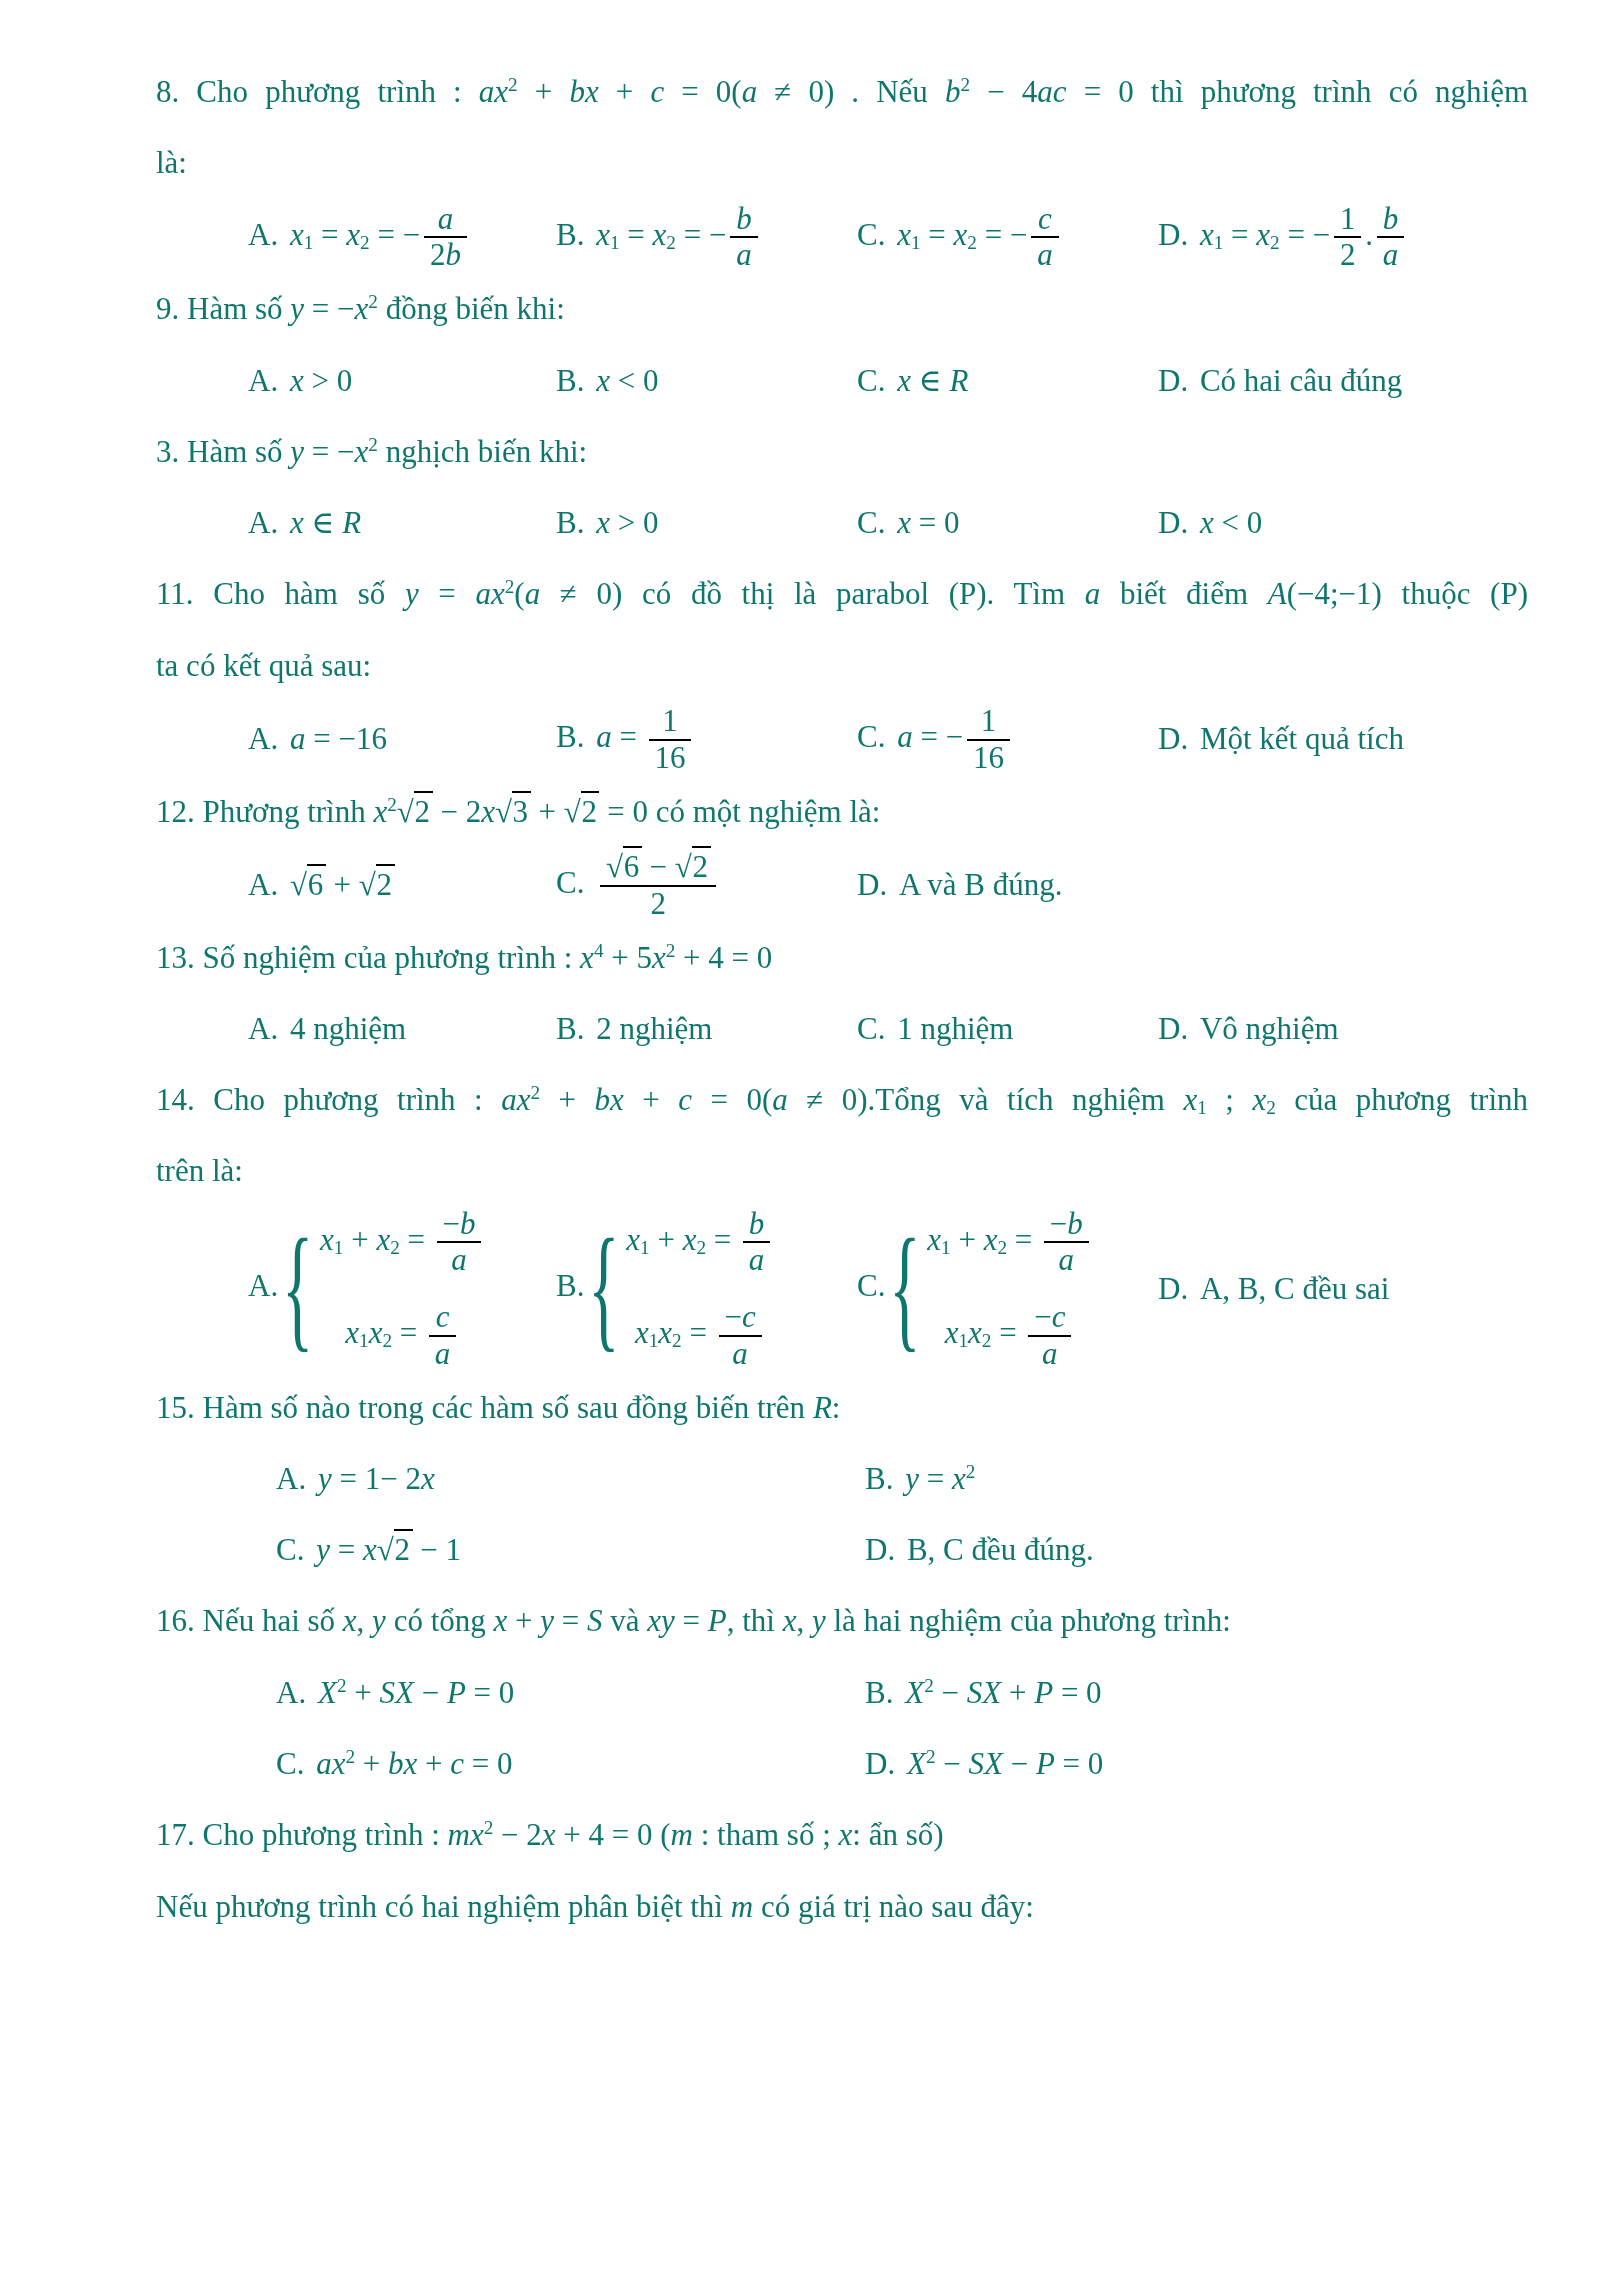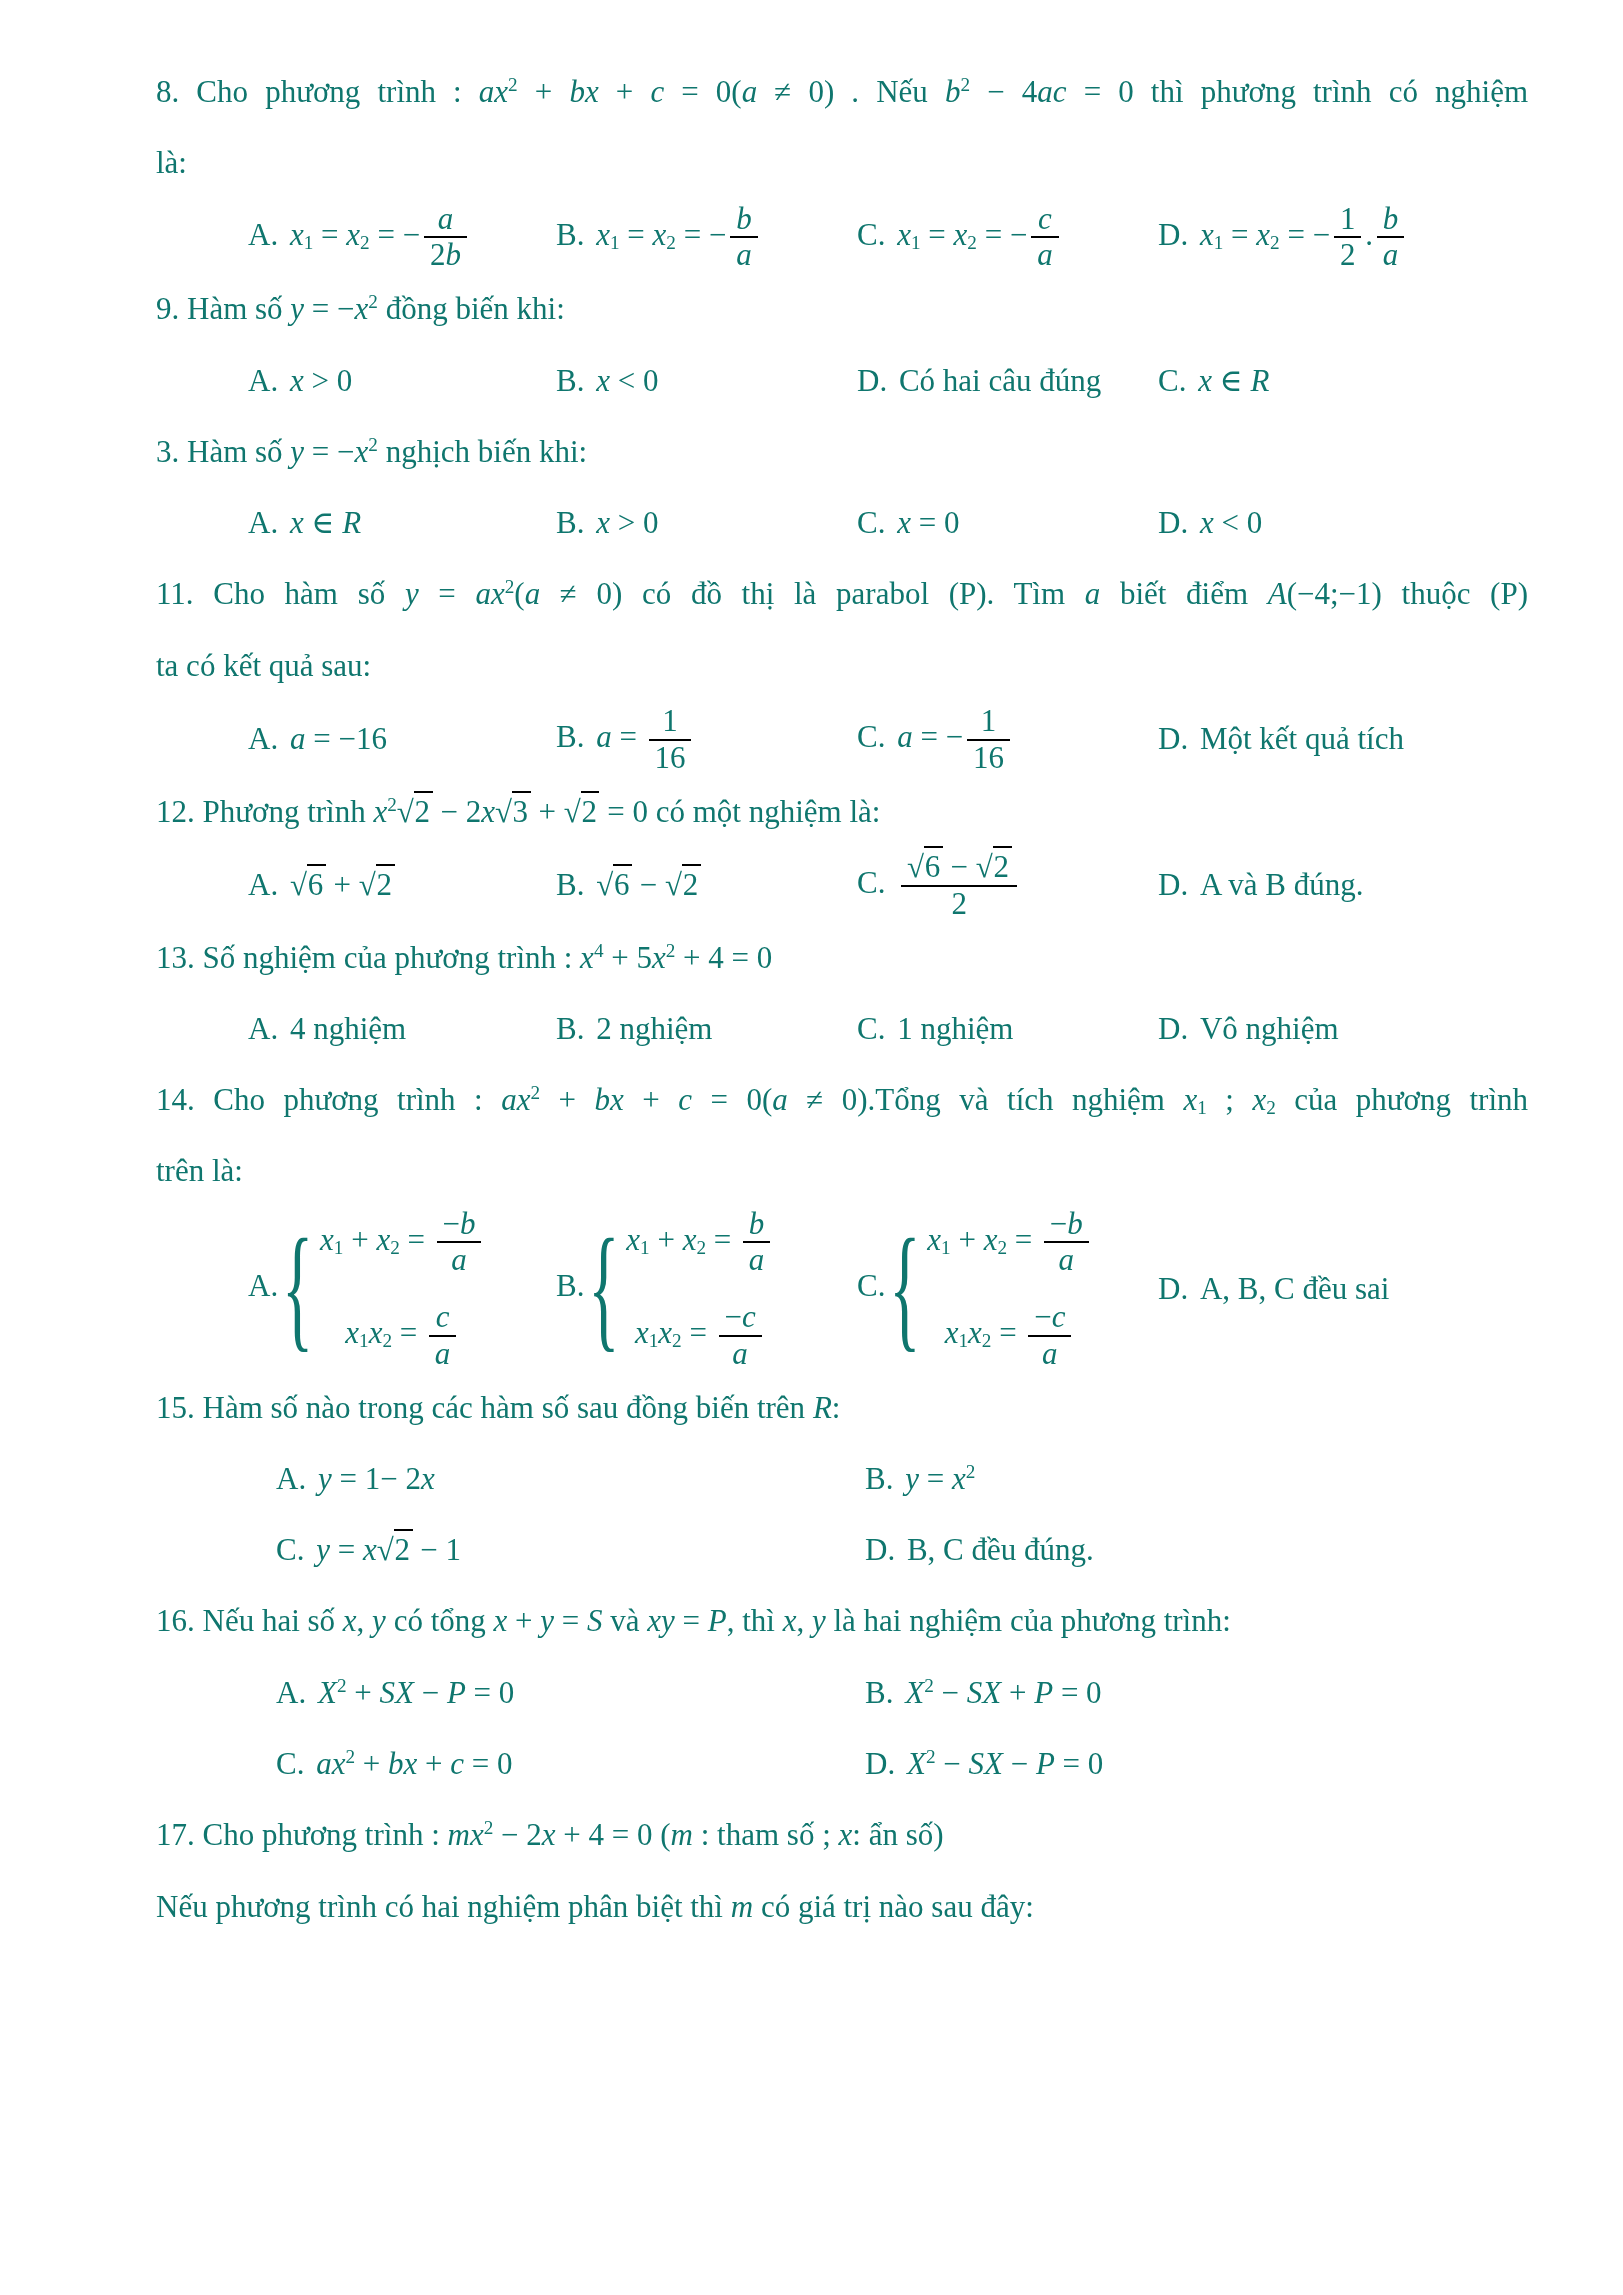--- a/index.html
+++ b/index.html
@@ -55,22 +55,22 @@
     <div class="opt"><span class="lbl">A.</span><span class="seg"><span class="math"><span class="mi">x</span><sub>1</sub><span class="mr"> = </span><span class="mi">x</span><sub>2</sub><span class="mr"> = −</span><span class="frac"><span class="fnum"><span class="mi">a</span></span><span class="fden"><span class="mr">2</span><span class="mi">b</span></span></span></span></span></div>
     <div class="opt"><span class="lbl">B.</span><span class="seg"><span class="math"><span class="mi">x</span><sub>1</sub><span class="mr"> = </span><span class="mi">x</span><sub>2</sub><span class="mr"> = −</span><span class="frac"><span class="fnum"><span class="mi">b</span></span><span class="fden"><span class="mi">a</span></span></span></span></span></div>
     <div class="opt"><span class="lbl">C.</span><span class="seg"><span class="math"><span class="mi">x</span><sub>1</sub><span class="mr"> = </span><span class="mi">x</span><sub>2</sub><span class="mr"> = −</span><span class="frac"><span class="fnum"><span class="mi">c</span></span><span class="fden"><span class="mi">a</span></span></span></span></span></div>
     <div class="opt"><span class="lbl">D.</span><span class="seg"><span class="math"><span class="mi">x</span><sub>1</sub><span class="mr"> = </span><span class="mi">x</span><sub>2</sub><span class="mr"> = −</span><span class="frac"><span class="fnum"><span class="mr">1</span></span><span class="fden"><span class="mr">2</span></span></span><span class="mr">.</span><span class="frac"><span class="fnum"><span class="mi">b</span></span><span class="fden"><span class="mi">a</span></span></span></span></span></div>
   </div>
 
   <div class="row"><span class="txt">9. Hàm số </span><span class="math"><span class="mi">y</span><span class="mr"> = −</span><span class="mi">x</span><sup>2</sup></span><span class="txt"> đồng biến khi:</span></div>
   <div class="row opts4">
     <div class="opt"><span class="lbl">A.</span><span class="seg"><span class="math"><span class="mi">x</span><span class="mr"> &gt; 0</span></span></span></div>
     <div class="opt"><span class="lbl">B.</span><span class="seg"><span class="math"><span class="mi">x</span><span class="mr"> &lt; 0</span></span></span></div>
+    <div class="opt"><span class="lbl">C.</span><span class="seg"><span class="math"><span class="mi">x</span><span class="mr"> ∈ </span><span class="mi">R</span></span></span></div>
     <div class="opt"><span class="lbl">D.</span><span class="seg"><span class="txt">Có hai câu đúng</span></span></div>
-    <div class="opt"><span class="lbl">C.</span><span class="seg"><span class="math"><span class="mi">x</span><span class="mr"> ∈ </span><span class="mi">R</span></span></span></div>
   </div>
 
   <div class="row"><span class="txt">3. Hàm số </span><span class="math"><span class="mi">y</span><span class="mr"> = −</span><span class="mi">x</span><sup>2</sup></span><span class="txt"> nghịch biến khi:</span></div>
   <div class="row opts4">
     <div class="opt"><span class="lbl">A.</span><span class="seg"><span class="math"><span class="mi">x</span><span class="mr"> ∈ </span><span class="mi">R</span></span></span></div>
     <div class="opt"><span class="lbl">B.</span><span class="seg"><span class="math"><span class="mi">x</span><span class="mr"> &gt; 0</span></span></span></div>
     <div class="opt"><span class="lbl">C.</span><span class="seg"><span class="math"><span class="mi">x</span><span class="mr"> = 0</span></span></span></div>
     <div class="opt"><span class="lbl">D.</span><span class="seg"><span class="math"><span class="mi">x</span><span class="mr"> &lt; 0</span></span></span></div>
   </div>
 
@@ -79,21 +79,20 @@
   <div class="row opts4">
     <div class="opt"><span class="lbl">A.</span><span class="seg"><span class="math"><span class="mi">a</span><span class="mr"> = −16</span></span></span></div>
     <div class="opt"><span class="lbl">B.</span><span class="seg"><span class="math"><span class="mi">a</span><span class="mr"> = </span><span class="frac"><span class="fnum"><span class="mr">1</span></span><span class="fden"><span class="mr">16</span></span></span></span></span></div>
     <div class="opt"><span class="lbl">C.</span><span class="seg"><span class="math"><span class="mi">a</span><span class="mr"> = −</span><span class="frac"><span class="fnum"><span class="mr">1</span></span><span class="fden"><span class="mr">16</span></span></span></span></span></div>
     <div class="opt"><span class="lbl">D.</span><span class="seg"><span class="txt">Một kết quả tích</span></span></div>
   </div>
 
   <div class="row"><span class="txt">12. Phương trình </span><span class="math"><span class="mi">x</span><sup>2</sup><span class="sqrt"><span class="srad"><span class="mr">2</span></span></span><span class="mr"> − 2</span><span class="mi">x</span><span class="sqrt"><span class="srad"><span class="mr">3</span></span></span><span class="mr"> + </span><span class="sqrt"><span class="srad"><span class="mr">2</span></span></span><span class="mr"> = 0</span></span><span class="txt"> có một nghiệm là:</span></div>
   <div class="row opts4">
     <div class="opt"><span class="lbl">A.</span><span class="seg"><span class="math"><span class="sqrt"><span class="srad"><span class="mr">6</span></span></span><span class="mr"> + </span><span class="sqrt"><span class="srad"><span class="mr">2</span></span></span></span></span></div>
-    <div class="opt"><span class="lbl">B.</span><span class="seg"><span class="math"><span class="sqrt"><span class="srad"><span class="mr">6</span></span></span><span class="mr"> − </span><span class="sqrt"><span class="srad"><span class="mr">2</span></span></span></span></span></div>
     <div class="opt"><span class="lbl">C.</span><span class="seg"><span class="math"><span class="frac"><span class="fnum"><span class="sqrt"><span class="srad"><span class="mr">6</span></span></span><span class="mr"> − </span><span class="sqrt"><span class="srad"><span class="mr">2</span></span></span></span><span class="fden"><span class="mr">2</span></span></span></span></span></div>
     <div class="opt"><span class="lbl">D.</span><span class="seg"><span class="txt">A và B đúng.</span></span></div>
   </div>
 
   <div class="row"><span class="txt">13. Số nghiệm của phương trình : </span><span class="math"><span class="mi">x</span><sup>4</sup><span class="mr"> + 5</span><span class="mi">x</span><sup>2</sup><span class="mr"> + 4 = 0</span></span></div>
   <div class="row opts4">
     <div class="opt"><span class="lbl">A.</span><span class="seg"><span class="txt">4 nghiệm</span></span></div>
     <div class="opt"><span class="lbl">B.</span><span class="seg"><span class="txt">2 nghiệm</span></span></div>
     <div class="opt"><span class="lbl">C.</span><span class="seg"><span class="txt">1 nghiệm</span></span></div>
     <div class="opt"><span class="lbl">D.</span><span class="seg"><span class="txt">Vô nghiệm</span></span></div>

